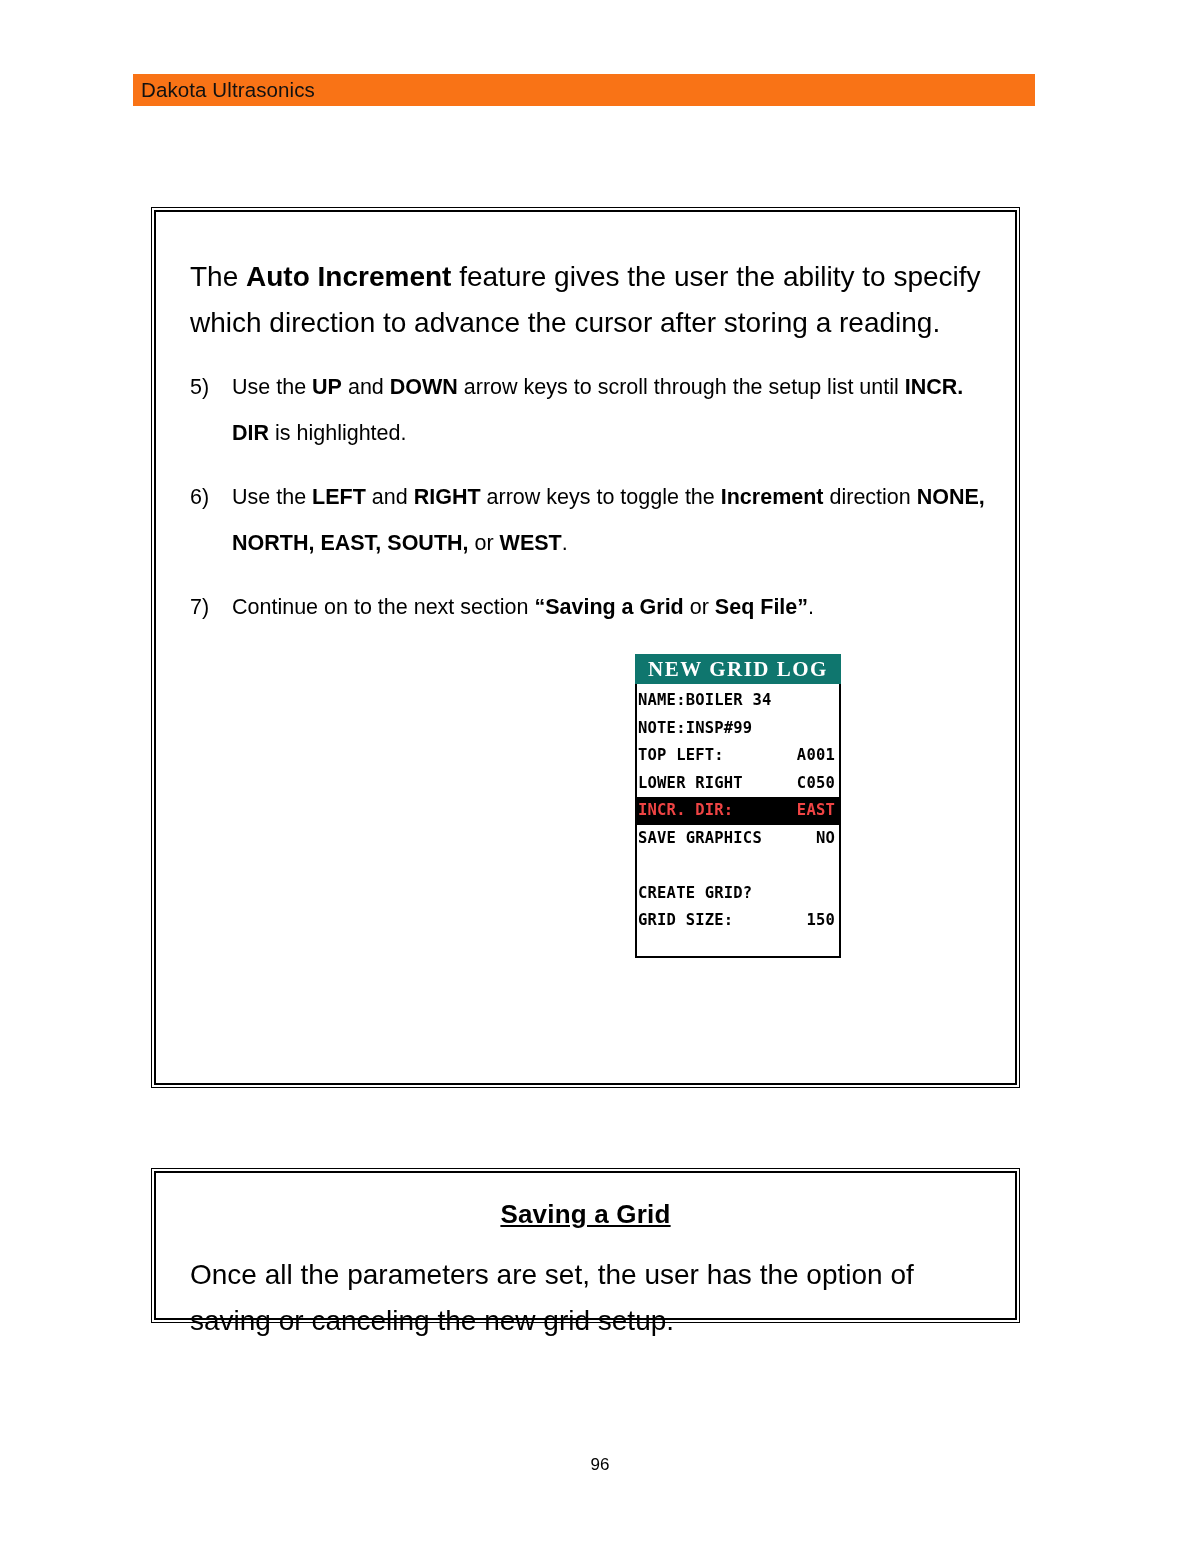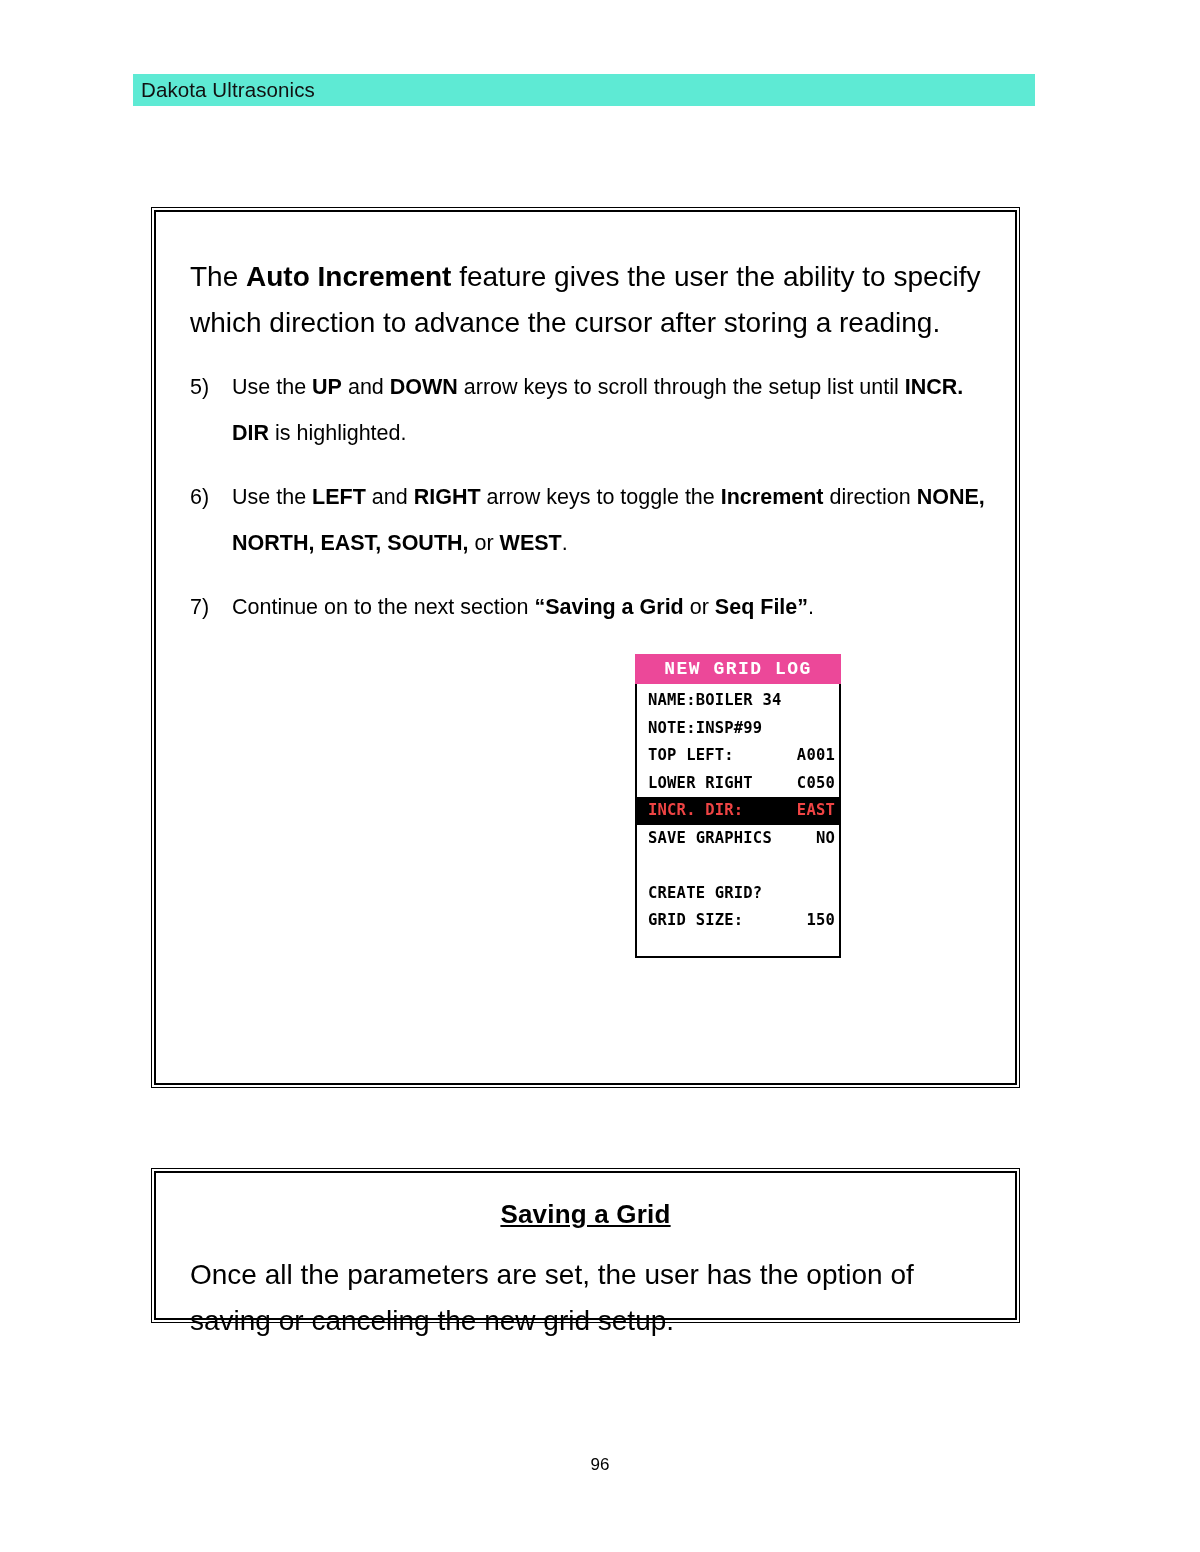--- a/index.html
+++ b/index.html
@@ -17,21 +17,21 @@
     overflow: hidden;
   }
 
   
   .page-header {
     position: absolute;
     left: 133px;
     top: 74px;
     width: 902px;
     height: 32px;
-    background: #5eead4;
+    background: #f97316;
     display: flex;
     align-items: center;
   }
   .page-header .header-text {
     font-size: 20.5px;
     line-height: 1;
     padding-left: 8px;
     letter-spacing: 0.1px;
     color: #111;
   }
@@ -80,24 +80,24 @@
   .body-par b { font-weight: bold; }
 
   
   .lcd-wrap {
     position: absolute;
     left: 483px;
     top: 446px;
     width: 206px;
   }
   .lcd-title {
-    background: #ec4899;
+    background: #0f766e;
     color: #ffffff;
-    font-family: Liberation Mono, monospace;
-    font-size: 18px;
+    font-family: Liberation Serif, serif;
+    font-size: 21px;
     font-weight: bold;
     letter-spacing: 1.5px;
     text-align: center;
     height: 30px;
     line-height: 30px;
     box-sizing: border-box;
     width: 206px;
   }
   .lcd-body {
     border: 2px solid #000;
@@ -112,21 +112,21 @@
   .lcd-row {
     height: 27.5px;
     line-height: 27.5px;
     display: flex;
     justify-content: space-between;
     align-items: center;
     font-family: "DejaVu Sans Mono", monospace;
     font-size: 15.5px;
     font-weight: bold;
     letter-spacing: 0.2px;
-    padding: 0 4px 0 11px;
+    padding: 0 4px 0 1px;
     box-sizing: border-box;
     white-space: pre;
   }
   .lcd-row.highlight {
     background: #000000;
     color: #ef4444;
   }
   .lcd-row.blank { height: 27.5px; }
   .lcd-row .lcd-label { text-align: left; }
   .lcd-row .lcd-value { text-align: center; }

